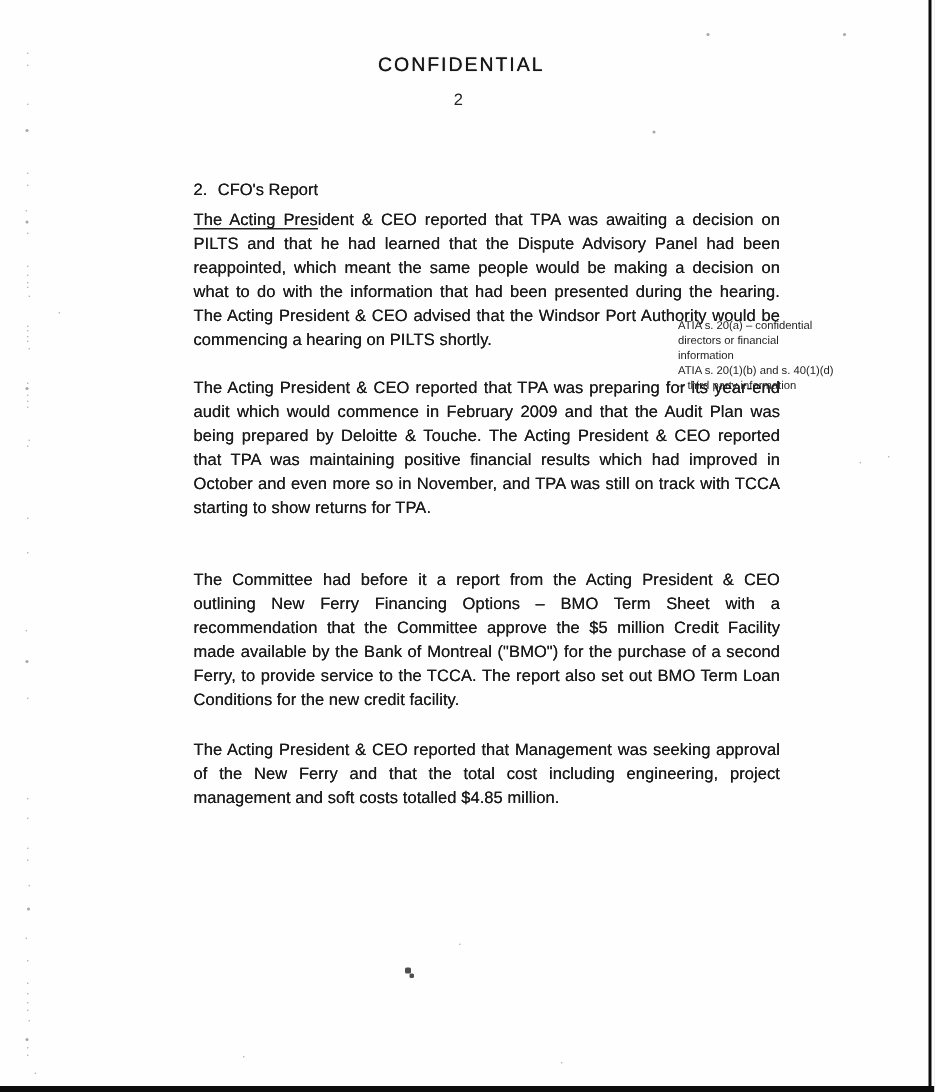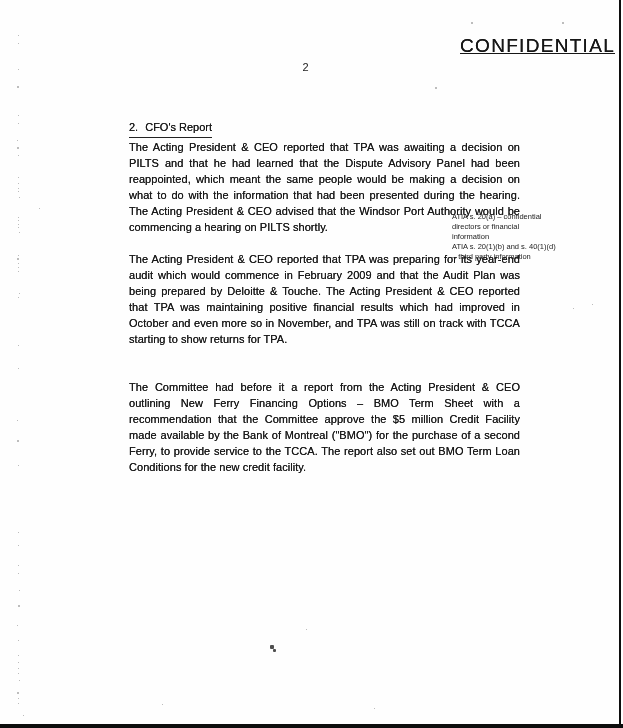--- a/index.html
+++ b/index.html
@@ -14,40 +14,39 @@
   .scan-edge-right{
     position:absolute;top:0;left:619px;width:2px;height:728px;
     background:#0d0d0d;
   }
   .scan-edge-bottom{
     position:absolute;left:0;bottom:0;width:623px;height:4px;
     background:#0d0d0d;
   }
   .confidential{
     position:absolute;top:35px;left:0;right:8px;
-    text-align:right;
-    font-size:19px;letter-spacing:1.3px;
+    text-align:center;
+    font-size:13px;letter-spacing:1.3px;
     color:#161616;
     text-shadow:0 0 .5px #161616;
-    text-decoration:underline;
   }
   .pagenum{
     position:absolute;top:61px;left:0;right:12px;
     text-align:center;
     font-size:11px;color:#222;
   }
   .heading{
     position:absolute;left:129px;width:391px;
     font-size:11px;color:#1b1b1b;
     text-shadow:0 0 .4px #1b1b1b;
   }
   .hwrap{
     display:inline-block;
     border-bottom:1px solid #222;
-    padding-bottom:4px;
+    padding-bottom:19px;
   }
   .htitle{padding-left:7px;}
   .para{
     position:absolute;left:129px;width:391px;
     font-size:11px;line-height:16px;
     text-align:justify;
     letter-spacing:.05px;
     color:#1b1b1b;
     text-shadow:0 0 .4px #1b1b1b;
   }
@@ -87,20 +86,21 @@
     <div class="nline">information</div>
     <div class="nline">ATIA s. 20(1)(b) and s. 40(1)(d)</div>
     <div class="nline">– third party information</div>
   </div>
 
   <div class="para" style="top:251px">The Acting President &amp; CEO reported that TPA was preparing for its year-end audit which would commence in February 2009 and that the Audit Plan was being prepared by Deloitte &amp; Touche. The Acting President &amp; CEO reported that TPA was maintaining positive financial results which had improved in October and even more so in November, and TPA was still on track with TCCA starting to show returns for TPA.</div>
 
 
   <div class="para" style="top:379px">The Committee had before it a report from the Acting President &amp; CEO outlining New Ferry Financing Options – BMO Term Sheet with a recommendation that the Committee approve the $5 million Credit Facility made available by the Bank of Montreal ("BMO") for the purchase of a second Ferry, to provide service to the TCCA. The report also set out BMO Term Loan Conditions for the new credit facility.</div>
 
+  <div class="para" style="top:492px">The Acting President &amp; CEO reported that Management was seeking approval of the New Ferry and that the total cost including engineering, project management and soft costs totalled $4.85 million.</div>
 
 <div class="speck" style="left: 18px; top: 35px; width: 1px; height: 1px;"></div>
     <div class="speck" style="left: 18px; top: 43px; width: 1px; height: 1px;"></div>
     <div class="speck" style="left: 471px; top: 22px; width: 2px; height: 2px;"></div>
     <div class="speck" style="left: 562px; top: 22px; width: 2px; height: 2px;"></div>
     <div class="speck" style="left: 435px; top: 87px; width: 2px; height: 2px;"></div>
     <div class="speck" style="left: 18px; top: 69px; width: 1px; height: 1px;"></div>
     <div class="speck" style="left: 17px; top: 86px; width: 2px; height: 2px;"></div>
     <div class="speck" style="left: 18px; top: 115px; width: 1px; height: 1px;"></div>
     <div class="speck" style="left: 18px; top: 123px; width: 1px; height: 1px;"></div>

